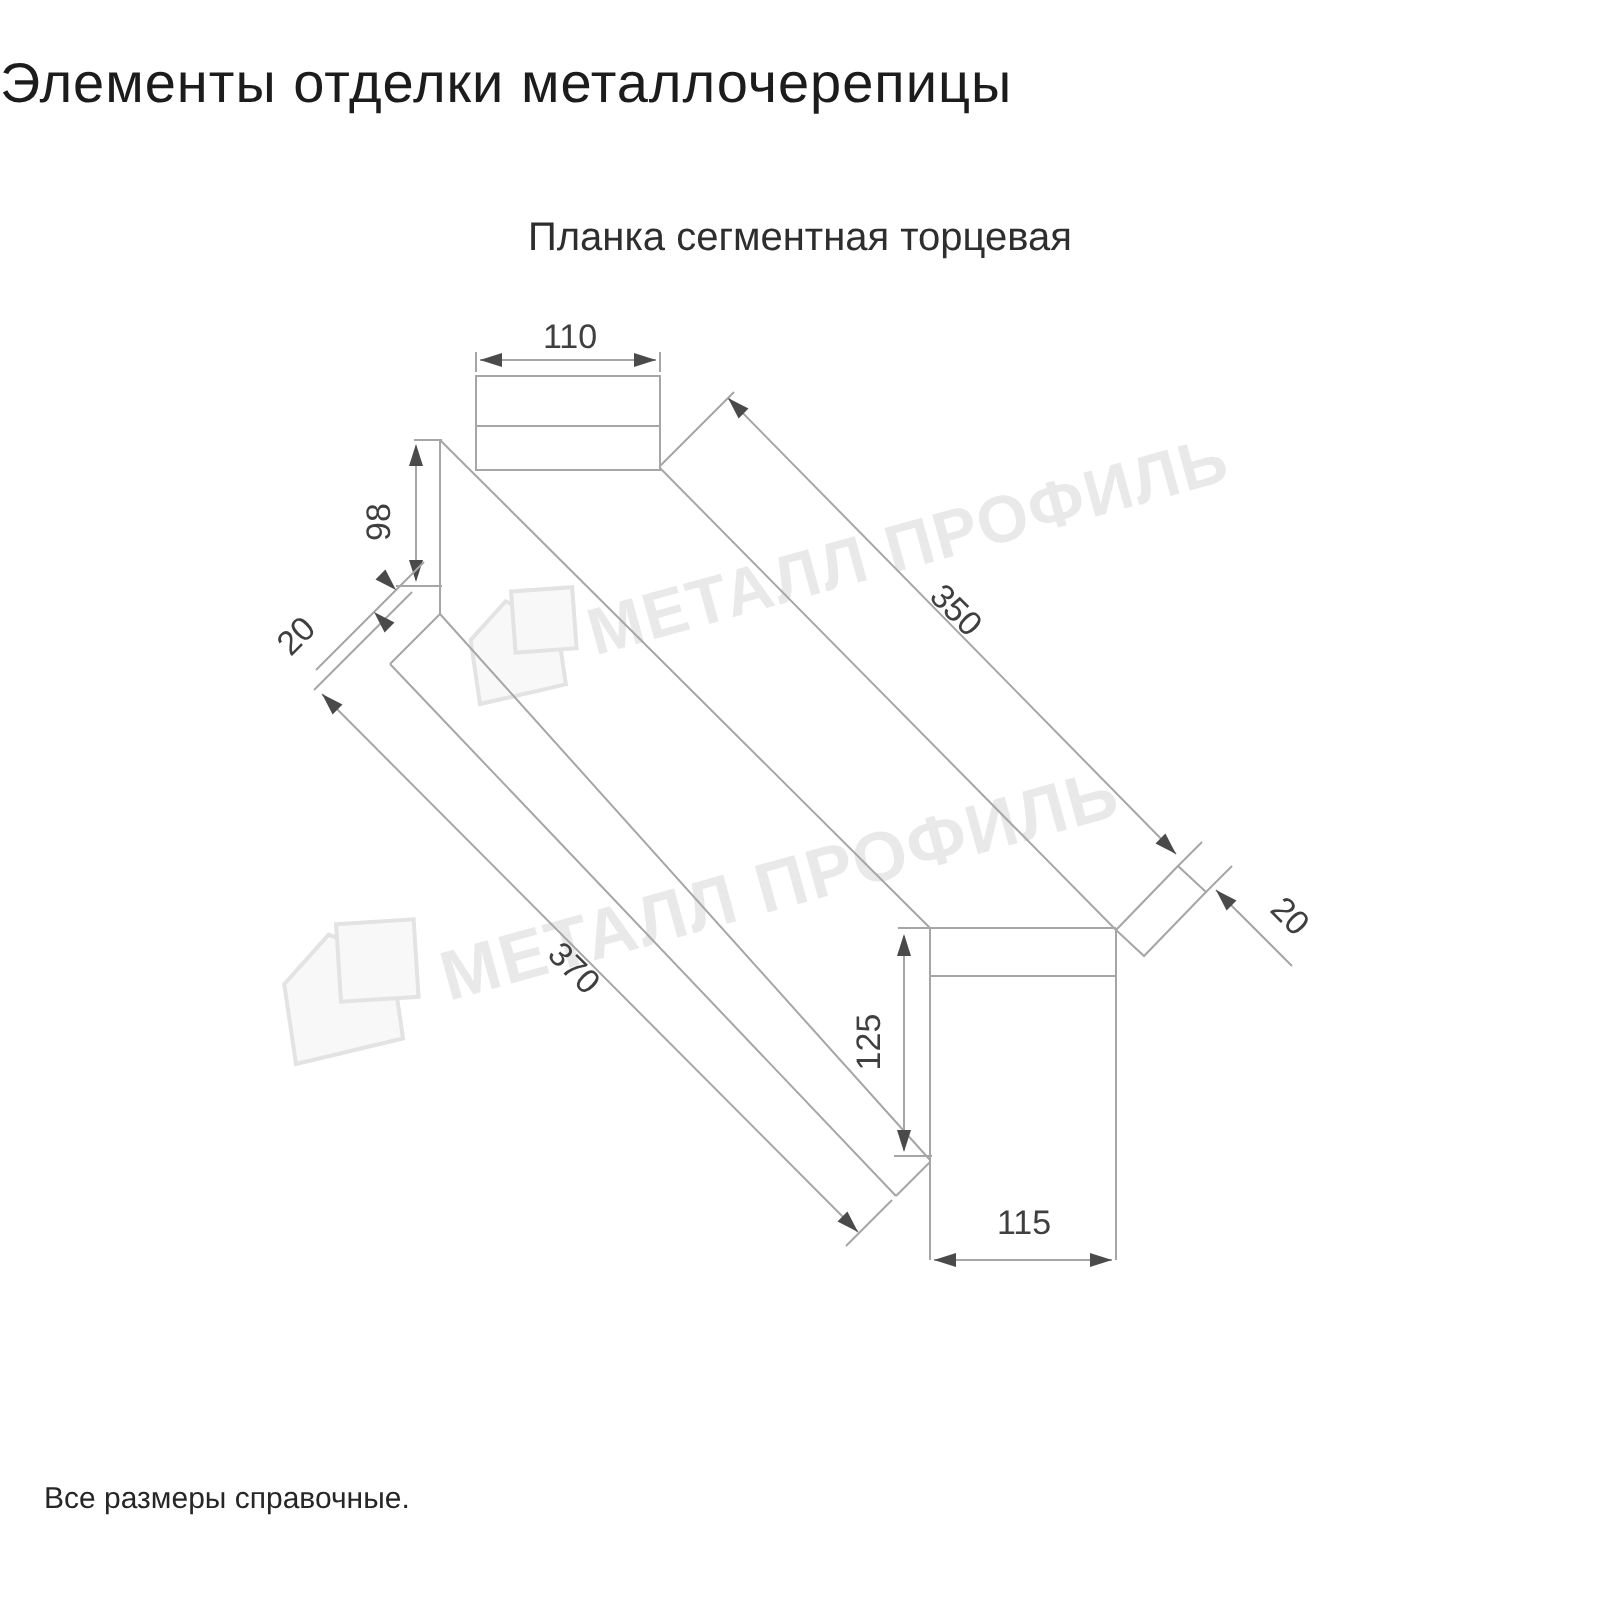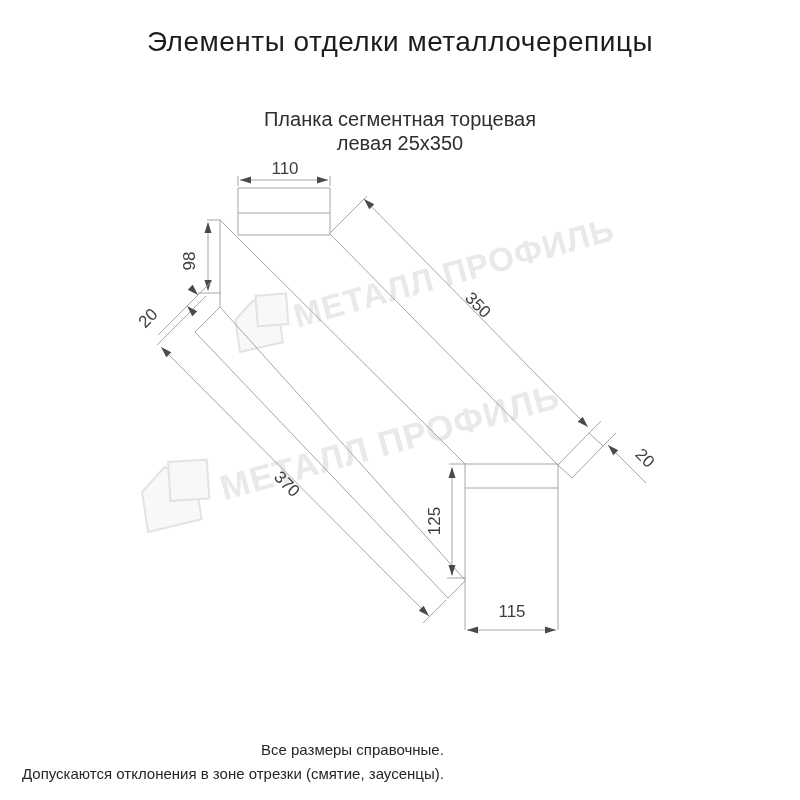--- a/index.html
+++ b/index.html
@@ -1,18 +1,18 @@
 <!DOCTYPE html>
 <html><head>
 <meta charset="utf-8">
 <style>
   html,body{margin:0;padding:0;background:#ffffff;}
   .page{position:relative;width:800px;height:800px;background:#ffffff;overflow:hidden;
         font-family:"Liberation Sans", sans-serif;}
-  .title{position:absolute;top:26px;left:0;width:800px;text-align:center;
+  .title{position:absolute;top:26px;left:0;width:800px;text-align:left;
          font-size:28px;color:#1c1c1c;letter-spacing:0.5px;}
   .subtitle{position:absolute;top:107px;left:0;width:800px;text-align:center;
             font-size:20px;line-height:24px;color:#2e2e2e;}
   .notes{position:absolute;left:22px;top:738px;font-size:15px;line-height:24px;color:#262626;text-align:right;}
   svg.draw{position:absolute;left:0;top:0;}
   .ln{stroke:#a6a6a6;stroke-width:1;fill:none;}
   .arw{fill:#4a4a4a;stroke:none;}
   .dimtxt{font-size:17px;fill:#3f3f3f;text-anchor:middle;}
   .wm-text{font-size:33px;font-weight:bold;fill:#e9e9e9;letter-spacing:1px;}
   .wm-text2{font-size:35px;font-weight:bold;fill:#e9e9e9;letter-spacing:1px;}
@@ -20,21 +20,20 @@
 </style>
 </head>
 <body>
 
 <div class="page">
 
   <div class="title">Элементы отделки металлочерепицы</div>
 
   <div class="subtitle">
     <div>Планка сегментная торцевая</div>
-    <div>левая 25х350</div>
   </div>
 
   <svg class="draw" width="800" height="800" viewBox="0 0 800 800">
 
     <g transform="translate(240,352) rotate(-15.5)">
       <path class="wm-shape" d="M0,0 L4,-32 L26,-46 L48,-30 L44,2 Z"></path>
       <path class="wm-shape" d="M30,-50 l30,6 l-6,30 l-30,-6 Z"></path>
       <text class="wm-text" x="62" y="-8">МЕТАЛЛ ПРОФИЛЬ</text>
     </g>
     <g transform="translate(148,532) rotate(-15.5)">
@@ -125,16 +124,15 @@
       <path class="ln" d="M446,600 L423,623"></path>
       <path class="ln" d="M161,347 L429,616"></path>
       <path class="arw" transform="translate(161,347) rotate(-135)" d="M0,0 L-11,3.5 L-11,-3.5 Z"></path>
       <path class="arw" transform="translate(429,616) rotate(45)" d="M0,0 L-11,3.5 L-11,-3.5 Z"></path>
       <text class="dimtxt" transform="translate(283,488) rotate(45)">370</text>
     </g>
   </svg>
 
   <div class="notes">
     <div>Все размеры справочные.</div>
-    <div>Допускаются отклонения в зоне отрезки (смятие, заусенцы).</div>
   </div>
 
 </div>
 
 </body></html>

